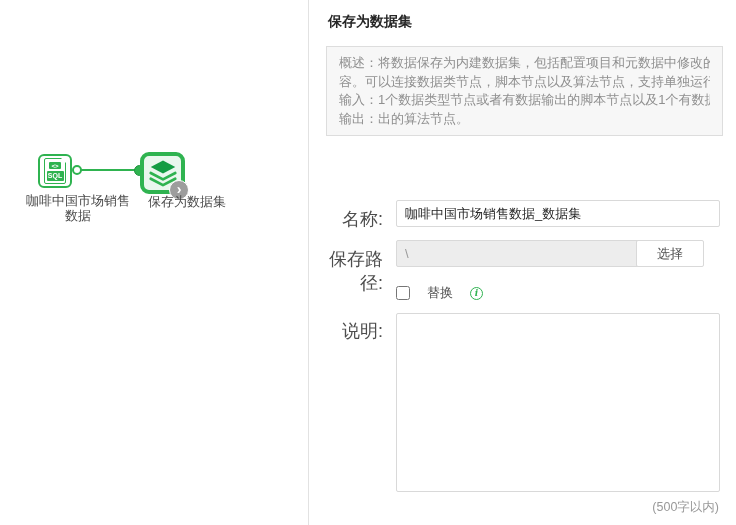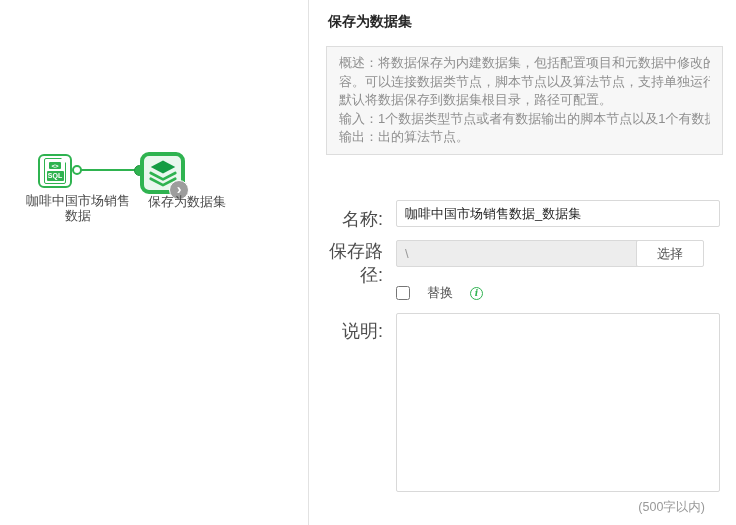--- a/index.html
+++ b/index.html
@@ -105,21 +105,21 @@
     color: #2fb350; font-size: 9px; line-height: 11px; text-align: center;
     font-family: "DejaVu Serif", serif; font-style: italic; font-weight: bold;
   }
   .note-textarea {
     position: absolute; left: 87px; top: 313px; width: 324px; height: 179px;
     border: 1px solid #d9d9d9; border-radius: 2px; resize: none; outline: none;
     font-size: 13px; color: #262626; padding: 6px 8px;
     font-family: "Liberation Sans", "DejaVu Sans", sans-serif;
   }
   .char-hint {
-    position: absolute; left: 72px; top: 499px; width: 324px; text-align: right;
+    position: absolute; left: 86px; top: 499px; width: 324px; text-align: right;
     font-size: 12.5px; color: #999999;
   }
 
   svg { display: block; }
 </style>
 </head>
 <body>
 
 <div class="root">
 
@@ -155,29 +155,28 @@
 
   <div class="divider"></div>
 
   <div class="panel">
 
     <div class="panel-title">保存为数据集</div>
 
     <div class="desc-box">
       <div class="desc-line">概述：将数据保存为内建数据集，包括配置项目和元数据中修改的内</div>
       <div class="desc-line">容。可以连接数据类节点，脚本节点以及算法节点，支持单独运行，</div>
-      <div class="desc-line">默认将数据保存到数据集根目录，路径可配置。</div>
       <div class="desc-line">输入：1个数据类型节点或者有数据输出的脚本节点以及1个有数据输</div>
       <div class="desc-line">输出：出的算法节点。</div>
     </div>
 
     <div class="form-label" style="top: 207px;">名称:</div>
     <input type="text" class="txt-input name-input" value="咖啡中国市场销售数据_数据集" style="">
 
-    <div class="form-label" style="top: 239px;">保存路径:</div>
+    <div class="form-label" style="top: 247px;">保存路径:</div>
     <input type="text" class="txt-input path-input" disabled="" value="\" style="">
     <button class="choose-btn">选择</button>
 
     <div class="replace-row">
       <input type="checkbox" class="replace-checkbox" style="">
       <span class="replace-label">替换</span>
       <span class="info-icon">i</span>
     </div>
 
     <div class="form-label" style="top: 319px;">说明:</div>

